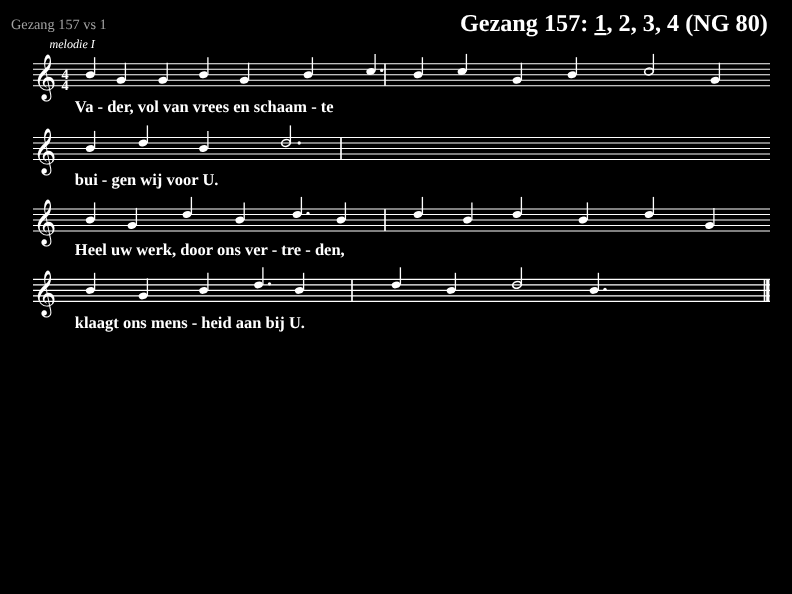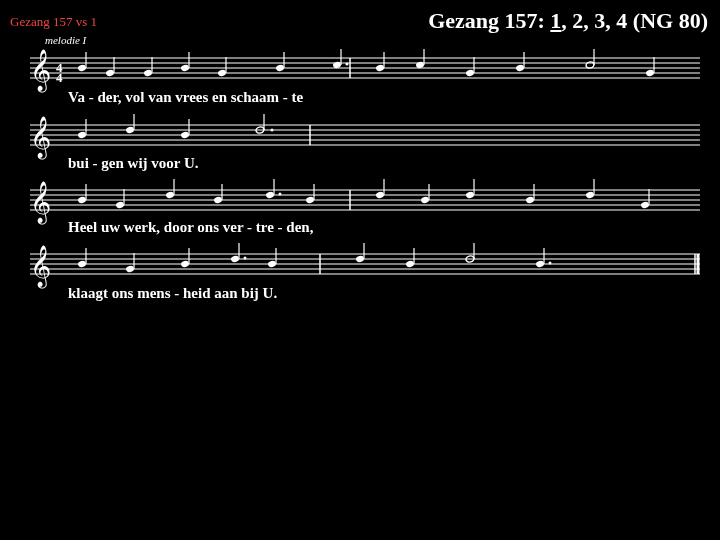--- a/index.html
+++ b/index.html
@@ -9,37 +9,37 @@
       background: #000;
       color: #fff;
       font-family: 'Times New Roman', Times, serif;
       overflow: hidden;
       position: relative;
     }
 
     #title {
       position: absolute;
       top: 8px;
-      right: 12px;
+      right: 22px;
       font-size: 22px;
       font-weight: bold;
       color: #fff;
       white-space: nowrap;
     }
 
     #title .underlined {
       text-decoration: underline;
     }
 
     #song-label {
       position: absolute;
       top: 14px;
       left: 10px;
       font-size: 13px;
-      color: #ef4444;
+      color: #a3a3a3;
     }
 
     
     #music-svg {
       position: absolute;
       top: 30px;
       left: 0;
       width: 720px;
       height: 280px;
     }

